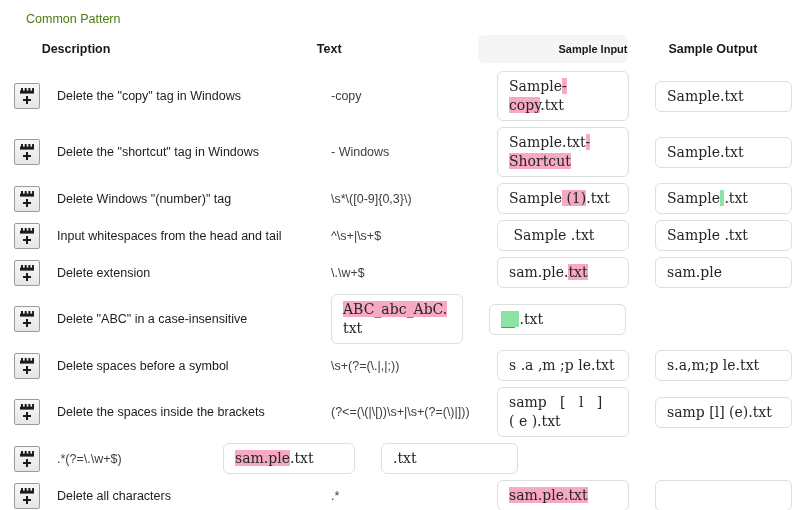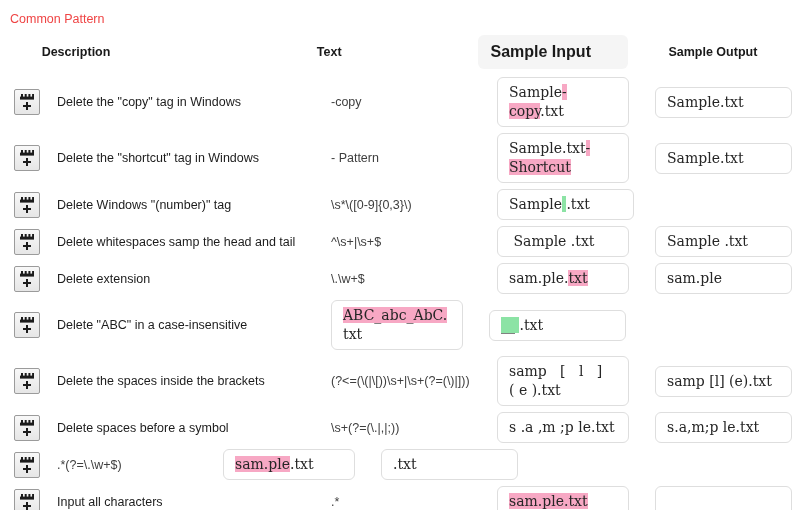--- a/index.html
+++ b/index.html
@@ -1,29 +1,29 @@
 <!DOCTYPE html>
 <html style="--pink: #F7A8C4; --green: #8CE3A5; --header-bg: #f5f5f5; --box-border: #dedede;"><head>
 <meta charset="utf-8">
 <style>
   html,body { margin:0; padding:0; }
   body {
     width:801px; height:510px; background:#ffffff; overflow:hidden;
     font-family:"Liberation Sans", sans-serif; color:#1a1a1a;
     font-size:12.5px;
   }
-  .title { padding:12px 0 9px 10px; font-size:12.5px; color:#ef4444; }
+  .title { padding:12px 0 9px 26px; font-size:12.5px; color:#4d7c0f; }
 
   .header-row { display:flex; align-items:center; padding-left:0; margin-bottom:8px; }
   .h-icon  { width:43px; }
   .h-desc  { width:274px; font-weight:bold; font-size:12.5px; }
   .h-text  { width:166px; font-weight:bold; font-size:12.5px;margin-left:10px; }
   .h-input-wrap { width:158px; }
   .h-input { box-sizing:border-box; width:150px; background:var(--header-bg,#f5f5f5);
-             border-radius:6px; padding:8px 0 8px 13px; font-weight:bold; font-size:16px; }
+             border-radius:6px; padding:8px 0 8px 13px; font-weight:bold; font-size:11px;text-align:right; }
   .h-output { width:137px; font-weight:bold; font-size:12.5px;margin-left:38px; }
 
   .row { display:flex; align-items:center; padding-left:14px; margin-bottom:6px; }
   .col-icon { width:43px; }
   .icon-btn {
     width:26px; height:26px; box-sizing:border-box;
     border:1px solid #9b9b9b; border-radius:2px;
     background:linear-gradient(#f8f8f8,#e6e6e6);
     display:flex; align-items:center; justify-content:center;
     padding:0; cursor:pointer;
@@ -97,21 +97,21 @@
             <rect x="5.7" y="1" width="2" height="3"></rect>
             <rect x="9.4" y="1" width="2" height="3"></rect>
             <rect x="13.1" y="1" width="1.9" height="3"></rect>
             <rect x="7" y="9" width="2" height="8"></rect>
             <rect x="4" y="12" width="8" height="2"></rect>
           </g>
         </svg>
       </button>
     </div>
     <div class="col-desc">Delete the "shortcut" tag in Windows</div>
-    <div class="col-text">- Pattern</div>
+    <div class="col-text">- Windows</div>
     <div class="col-input">
       <div class="box in"><span>Sample.txt</span><span class="pink">-</span><span>
 </span><span class="pink">Shortcut</span></div>
     </div>
     <div class="col-output">
       <div class="box out"><span>Sample.txt</span></div>
     </div>
   </div>
 
   <div class="row">
@@ -125,20 +125,23 @@
             <rect x="9.4" y="1" width="2" height="3"></rect>
             <rect x="13.1" y="1" width="1.9" height="3"></rect>
             <rect x="7" y="9" width="2" height="8"></rect>
             <rect x="4" y="12" width="8" height="2"></rect>
           </g>
         </svg>
       </button>
     </div>
     <div class="col-desc">Delete Windows "(number)" tag</div>
     <div class="col-text">\s*\([0-9]{0,3}\)</div>
+    <div class="col-input">
+      <div class="box in"><span>Sample</span><span class="pink"> (1)</span><span>.txt</span></div>
+    </div>
     <div class="col-output">
       <div class="box out"><span>Sample</span><span class="green"> </span><span>.txt</span></div>
     </div>
   </div>
 
   <div class="row">
     <div class="col-icon">
       <button class="icon-btn">
         <svg width="16" height="18" viewBox="0 0 16 18">
           <g fill="#1b1b1b">
@@ -146,21 +149,21 @@
             <rect x="2" y="1" width="2" height="3"></rect>
             <rect x="5.7" y="1" width="2" height="3"></rect>
             <rect x="9.4" y="1" width="2" height="3"></rect>
             <rect x="13.1" y="1" width="1.9" height="3"></rect>
             <rect x="7" y="9" width="2" height="8"></rect>
             <rect x="4" y="12" width="8" height="2"></rect>
           </g>
         </svg>
       </button>
     </div>
-    <div class="col-desc">Delete whitespaces samp the head and tail</div>
+    <div class="col-desc">Input whitespaces from the head and tail</div>
     <div class="col-text">^\s+|\s+$</div>
     <div class="col-input">
       <div class="box in"><span> Sample .txt </span></div>
     </div>
     <div class="col-output">
       <div class="box out"><span>Sample .txt</span></div>
     </div>
   </div>
 
   <div class="row">
@@ -224,20 +227,46 @@
             <rect x="2" y="1" width="2" height="3"></rect>
             <rect x="5.7" y="1" width="2" height="3"></rect>
             <rect x="9.4" y="1" width="2" height="3"></rect>
             <rect x="13.1" y="1" width="1.9" height="3"></rect>
             <rect x="7" y="9" width="2" height="8"></rect>
             <rect x="4" y="12" width="8" height="2"></rect>
           </g>
         </svg>
       </button>
     </div>
+    <div class="col-desc">Delete spaces before a symbol</div>
+    <div class="col-text">\s+(?=(\.|,|;))</div>
+    <div class="col-input">
+      <div class="box in"><span>s .a ,m ;p le.txt</span></div>
+    </div>
+    <div class="col-output">
+      <div class="box out"><span>s.a,m;p le.txt</span></div>
+    </div>
+  </div>
+
+  <div class="row">
+    <div class="col-icon">
+      <button class="icon-btn">
+        <svg width="16" height="18" viewBox="0 0 16 18">
+          <g fill="#1b1b1b">
+            <rect x="1" y="3.6" width="14" height="3"></rect>
+            <rect x="2" y="1" width="2" height="3"></rect>
+            <rect x="5.7" y="1" width="2" height="3"></rect>
+            <rect x="9.4" y="1" width="2" height="3"></rect>
+            <rect x="13.1" y="1" width="1.9" height="3"></rect>
+            <rect x="7" y="9" width="2" height="8"></rect>
+            <rect x="4" y="12" width="8" height="2"></rect>
+          </g>
+        </svg>
+      </button>
+    </div>
     <div class="col-desc">Delete the spaces inside the brackets</div>
     <div class="col-text">(?&lt;=(\(|\[))\s+|\s+(?=(\)|]))</div>
     <div class="col-input">
       <div class="box in"><span>samp   [   l   ]
 ( e ).txt</span></div>
     </div>
     <div class="col-output">
       <div class="box out"><span>samp [l] (e).txt</span></div>
     </div>
   </div>
@@ -251,46 +280,20 @@
             <rect x="2" y="1" width="2" height="3"></rect>
             <rect x="5.7" y="1" width="2" height="3"></rect>
             <rect x="9.4" y="1" width="2" height="3"></rect>
             <rect x="13.1" y="1" width="1.9" height="3"></rect>
             <rect x="7" y="9" width="2" height="8"></rect>
             <rect x="4" y="12" width="8" height="2"></rect>
           </g>
         </svg>
       </button>
     </div>
-    <div class="col-desc">Delete spaces before a symbol</div>
-    <div class="col-text">\s+(?=(\.|,|;))</div>
-    <div class="col-input">
-      <div class="box in"><span>s .a ,m ;p le.txt</span></div>
-    </div>
-    <div class="col-output">
-      <div class="box out"><span>s.a,m;p le.txt</span></div>
-    </div>
-  </div>
-
-  <div class="row">
-    <div class="col-icon">
-      <button class="icon-btn">
-        <svg width="16" height="18" viewBox="0 0 16 18">
-          <g fill="#1b1b1b">
-            <rect x="1" y="3.6" width="14" height="3"></rect>
-            <rect x="2" y="1" width="2" height="3"></rect>
-            <rect x="5.7" y="1" width="2" height="3"></rect>
-            <rect x="9.4" y="1" width="2" height="3"></rect>
-            <rect x="13.1" y="1" width="1.9" height="3"></rect>
-            <rect x="7" y="9" width="2" height="8"></rect>
-            <rect x="4" y="12" width="8" height="2"></rect>
-          </g>
-        </svg>
-      </button>
-    </div>
     <div class="col-text">.*(?=\.\w+$)</div>
     <div class="col-input">
       <div class="box in"><span class="pink">sam.ple</span><span>.txt</span></div>
     </div>
     <div class="col-output">
       <div class="box out"><span>.txt</span></div>
     </div>
   </div>
 
   <div class="row">
@@ -302,21 +305,21 @@
             <rect x="2" y="1" width="2" height="3"></rect>
             <rect x="5.7" y="1" width="2" height="3"></rect>
             <rect x="9.4" y="1" width="2" height="3"></rect>
             <rect x="13.1" y="1" width="1.9" height="3"></rect>
             <rect x="7" y="9" width="2" height="8"></rect>
             <rect x="4" y="12" width="8" height="2"></rect>
           </g>
         </svg>
       </button>
     </div>
-    <div class="col-desc">Input all characters</div>
+    <div class="col-desc">Delete all characters</div>
     <div class="col-text">.*</div>
     <div class="col-input">
       <div class="box in"><span class="pink">sam.ple.txt</span></div>
     </div>
     <div class="col-output">
       <div class="box out"><span></span></div>
     </div>
   </div>
 </div>
 

